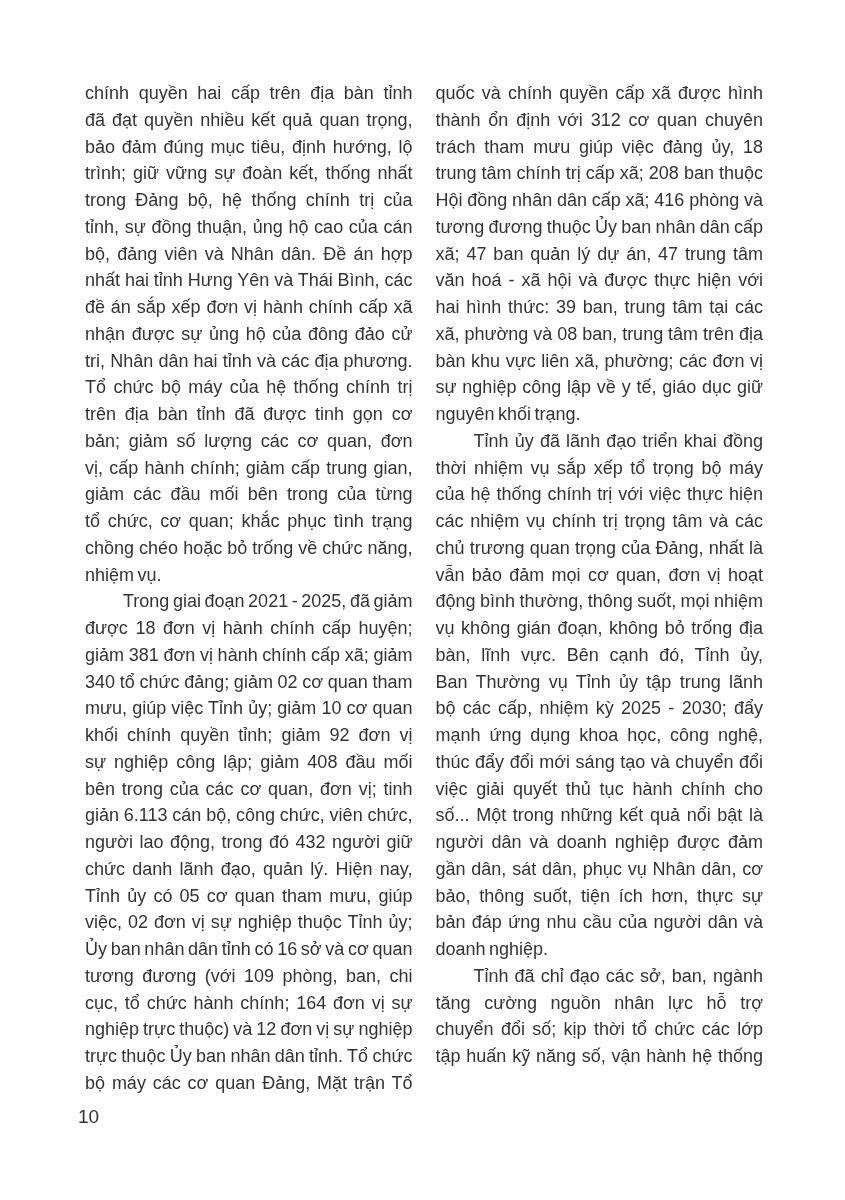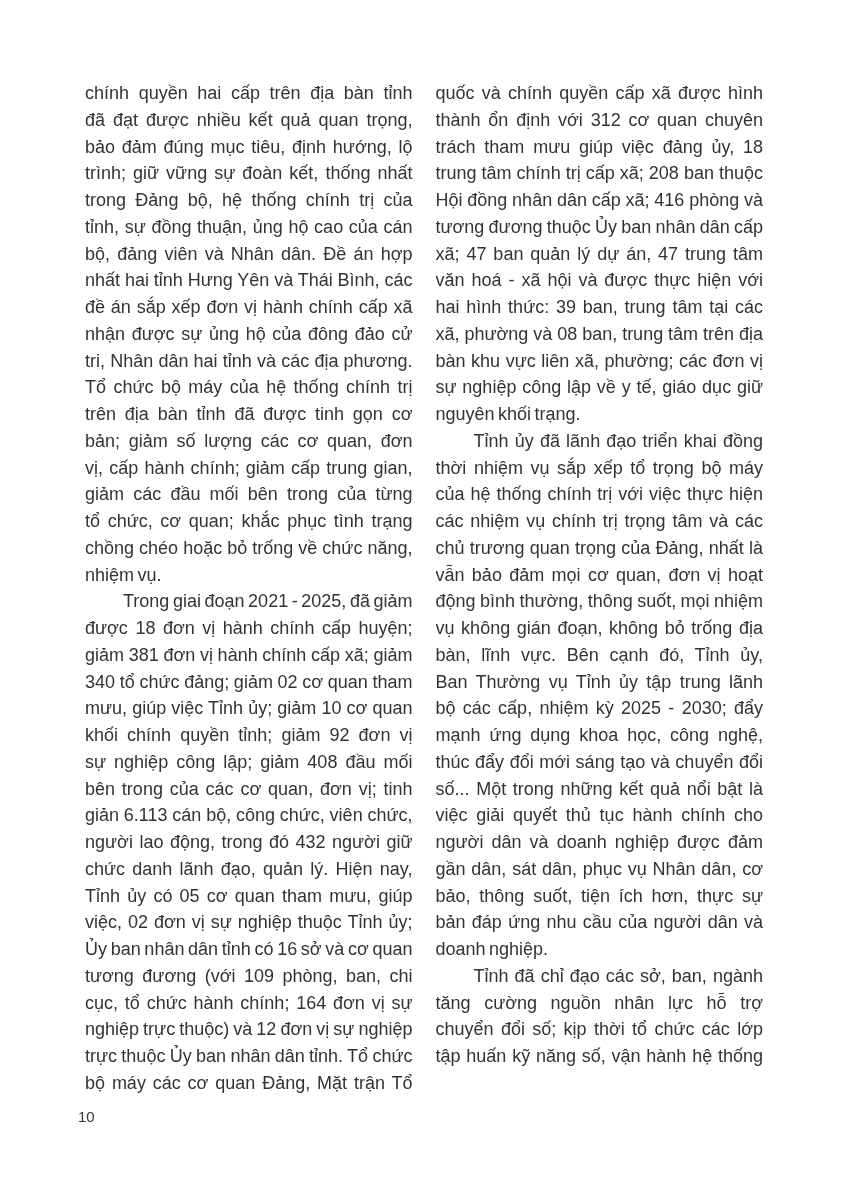--- a/index.html
+++ b/index.html
@@ -39,34 +39,34 @@
     text-align: left;
     text-align-last: left;
   }
   .line.first {
     text-indent: 38px;
   }
   .page-number {
     position: absolute;
     left: 78px;
     top: 1104px;
-    font-size: 15px;
+    font-size: 19px;
     line-height: 26px;
     color: #333333;
   }
 </style>
 </head>
 <body>
 
 <div class="page">
   <div class="content">
     <div class="column">
         <div class="para">
           <div class="line">chính quyền hai cấp trên địa bàn tỉnh</div>
-          <div class="line">đã đạt được nhiều kết quả quan trọng,</div>
+          <div class="line">đã đạt quyền nhiều kết quả quan trọng,</div>
           <div class="line">bảo đảm đúng mục tiêu, định hướng, lộ</div>
           <div class="line">trình; giữ vững sự đoàn kết, thống nhất</div>
           <div class="line">trong Đảng bộ, hệ thống chính trị của</div>
           <div class="line">tỉnh, sự đồng thuận, ủng hộ cao của cán</div>
           <div class="line">bộ, đảng viên và Nhân dân. Đề án hợp</div>
           <div class="line">nhất hai tỉnh Hưng Yên và Thái Bình, các</div>
           <div class="line">đề án sắp xếp đơn vị hành chính cấp xã</div>
           <div class="line">nhận được sự ủng hộ của đông đảo cử</div>
           <div class="line">tri, Nhân dân hai tỉnh và các địa phương.</div>
           <div class="line">Tổ chức bộ máy của hệ thống chính trị</div>
@@ -123,22 +123,22 @@
           <div class="line">các nhiệm vụ chính trị trọng tâm và các</div>
           <div class="line">chủ trương quan trọng của Đảng, nhất là</div>
           <div class="line">vẫn bảo đảm mọi cơ quan, đơn vị hoạt</div>
           <div class="line">động bình thường, thông suốt, mọi nhiệm</div>
           <div class="line">vụ không gián đoạn, không bỏ trống địa</div>
           <div class="line">bàn, lĩnh vực. Bên cạnh đó, Tỉnh ủy,</div>
           <div class="line">Ban Thường vụ Tỉnh ủy tập trung lãnh</div>
           <div class="line">bộ các cấp, nhiệm kỳ 2025 - 2030; đẩy</div>
           <div class="line">mạnh ứng dụng khoa học, công nghệ,</div>
           <div class="line">thúc đẩy đổi mới sáng tạo và chuyển đổi</div>
+          <div class="line">việc giải quyết thủ tục hành chính cho</div>
           <div class="line">số... Một trong những kết quả nổi bật là</div>
-          <div class="line">việc giải quyết thủ tục hành chính cho</div>
           <div class="line">người dân và doanh nghiệp được đảm</div>
           <div class="line">gần dân, sát dân, phục vụ Nhân dân, cơ</div>
           <div class="line">bảo, thông suốt, tiện ích hơn, thực sự</div>
           <div class="line">bản đáp ứng nhu cầu của người dân và</div>
           <div class="line end">doanh nghiệp.</div>
         </div>
         <div class="para">
           <div class="line first">Tỉnh đã chỉ đạo các sở, ban, ngành</div>
           <div class="line">tăng cường nguồn nhân lực hỗ trợ</div>
           <div class="line">chuyển đổi số; kịp thời tổ chức các lớp</div>

